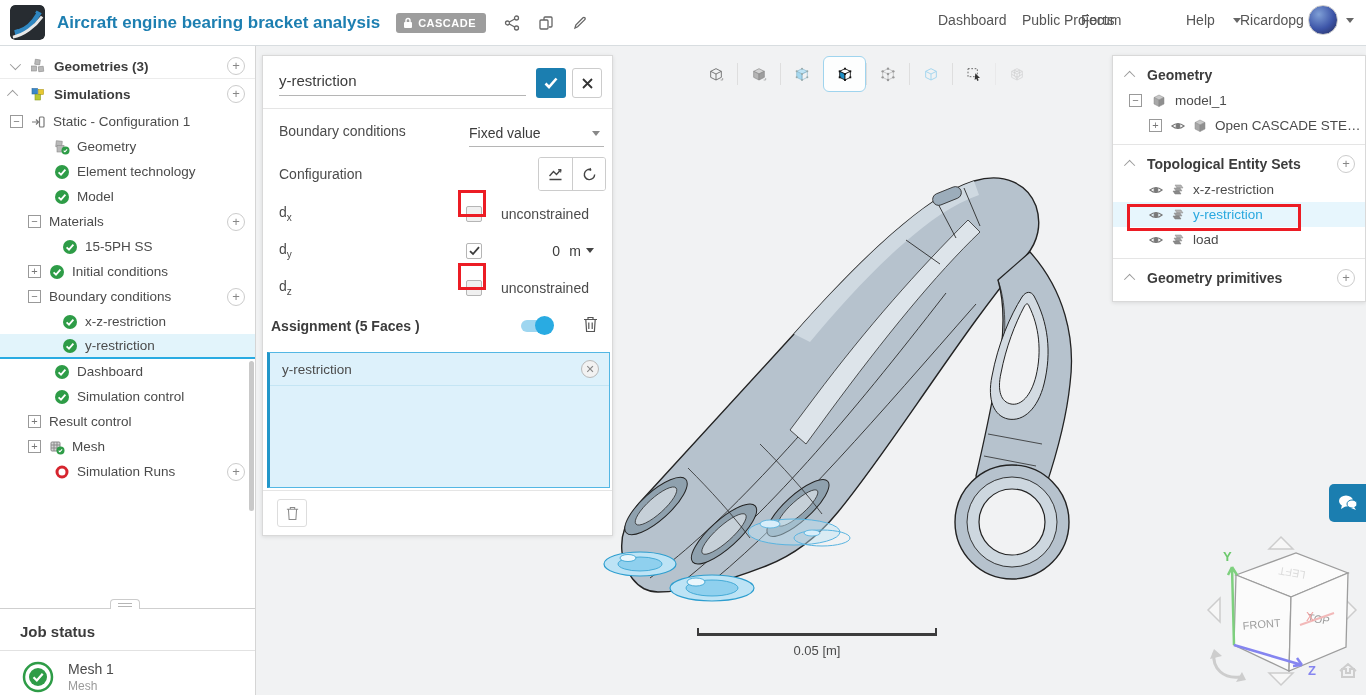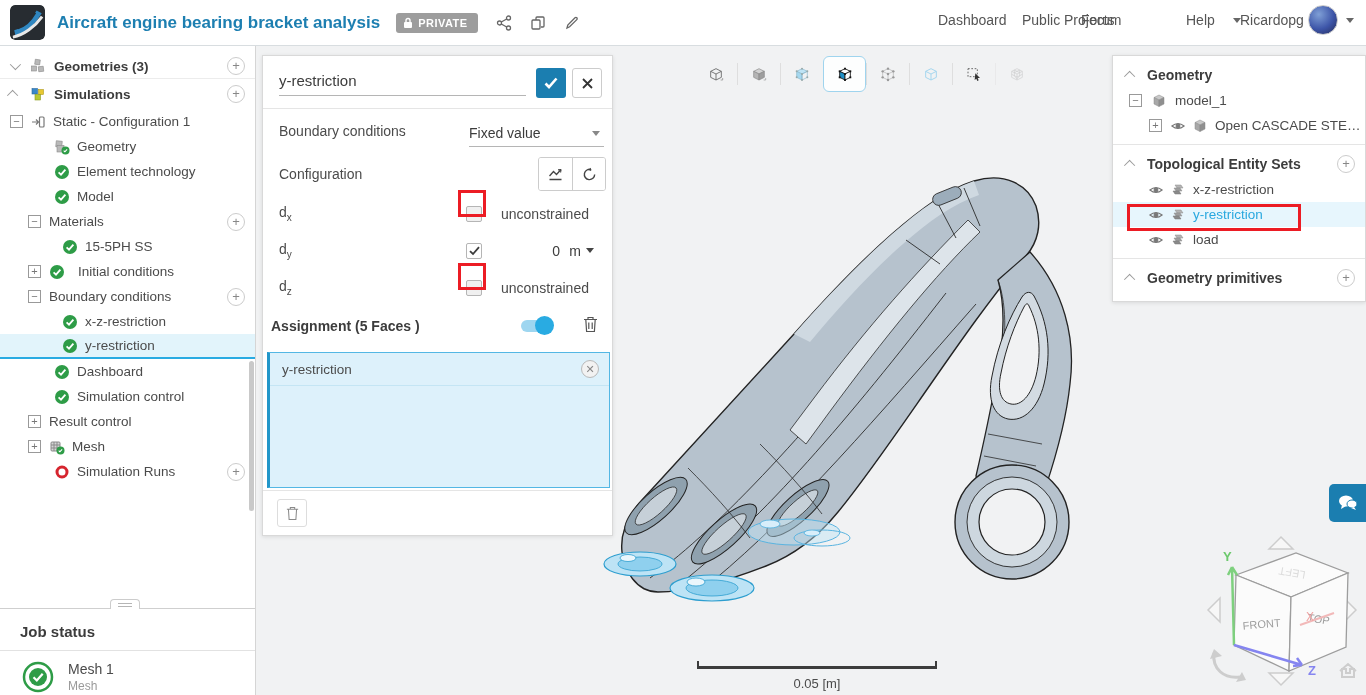--- a/index.html
+++ b/index.html
@@ -74,21 +74,21 @@
   .btn-trash{width:30px;height:28px;border:1px solid #ddd;background:#fff;border-radius:3px;color:#8a8a8a;cursor:pointer;display:flex;align-items:center;justify-content:center}
 
   
   .viewport{position:absolute;left:256px;top:46px;width:1110px;height:649px;background:#f1f2f3;z-index:1}
   .vtoolbar{position:absolute;left:438px;top:10px;display:flex;align-items:center;z-index:5}
   .vslot{width:43px;height:36px;display:flex;align-items:center;justify-content:center;position:relative;cursor:pointer}
   .vslot + .vslot::before{content:"";position:absolute;left:0;top:7px;height:22px;width:1px;background:#dedede}
   .vslot.selected{border:1px solid #9fd4ee;border-radius:6px;background:#fdfefe}
   .vslot.selected::before{display:none}
   .vslot.disabled{opacity:.4}
-  .scalebar{position:absolute;left:441px;top:615px;width:240px;z-index:4}
+  .scalebar{position:absolute;left:441px;top:582px;width:240px;z-index:4}
   .sbline{height:8px;border-left:2px solid #3c3c3c;border-right:2px solid #3c3c3c;position:relative}
   .sbline::after{content:"";position:absolute;left:0;right:0;bottom:0;height:3px;background:#3c3c3c}
   .sblabel{text-align:center;font-size:13px;color:#4b4b4b;margin-top:7px}
   .chatbtn{position:absolute;right:0;top:438px;width:37px;height:38px;background:#1b7eb0;border-radius:5px 0 0 5px;display:flex;align-items:center;justify-content:center;cursor:pointer;z-index:6}
   .viewcube{position:absolute;left:940px;top:479px;z-index:4}
 
   
   .rpanel{position:absolute;left:1112px;top:55px;width:254px;background:#fff;border:1px solid #d9d9d9;box-shadow:0 1px 4px rgba(0,0,0,.10);z-index:25;padding-bottom:4px}
   .rsection{padding:6px 0;border-bottom:1px solid #e5e5e5}
   .rsection:last-child{border-bottom:none}
@@ -302,21 +302,21 @@
         <path d="M5 29 C14 27 24 18 30 7" stroke="#2f86c0" stroke-width="6" fill="none"></path>
         <path d="M3 33 C14 31 26 22 33 12" stroke="#e8e8e8" stroke-width="3" fill="none"></path>
         <path d="M8 24 C15 22 22 15 26 8" stroke="#272c31" stroke-width="2" fill="none"></path>
       </svg>
     <div class="proj-title">Aircraft engine bearing bracket analysis</div>
     <div class="badge">
       <svg width="10" height="12" viewBox="0 0 10 12">
           <rect x="1" y="5" width="8" height="6" rx="1" fill="#fff"></rect>
           <path d="M3 5 V3.5 A2 2 0 0 1 7 3.5 V5" stroke="#fff" stroke-width="1.4" fill="none"></path>
         </svg>
-      <span>PRIVATE</span>
+      <span>CASCADE</span>
     </div>
     <div class="hicon">
       <svg class="icon16" viewBox="0 0 16 16" fill="none" stroke="#666" stroke-width="1.3">
           <circle cx="12.5" cy="3" r="2"></circle>
           <circle cx="3.5" cy="8" r="2"></circle>
           <circle cx="12.5" cy="13" r="2"></circle>
           <path d="M5.3 7 L10.7 4 M5.3 9 L10.7 12"></path>
         </svg>
     </div>
     <div class="hicon">
@@ -434,21 +434,21 @@
           </svg>
         <span class="lbl" style="margin-left:7px">15-5PH SS</span>
       </div>
 
       <div class="trow">
         <span class="ebox plus" style="margin-left:28px"></span>
         <svg class="icon16" style="margin-left:8px" viewBox="0 0 16 16">
             <circle cx="8" cy="8" r="7" fill="#2e9c47"></circle>
             <path d="M4.6 8.3 L7 10.6 L11.4 5.6" stroke="#fff" stroke-width="1.8" fill="none"></path>
           </svg>
-        <span class="lbl" style="margin-left:13px">Initial conditions</span>
+        <span class="lbl" style="margin-left:7px">Initial conditions</span>
       </div>
 
       <div class="trow">
         <span class="ebox minus" style="margin-left:28px"></span>
         <span class="lbl" style="margin-left:8px">Boundary conditions</span>
         <span class="plusbtn">+</span>
       </div>
 
       <div class="trow">
         <svg class="icon16" style="margin-left:62px" viewBox="0 0 16 16">

